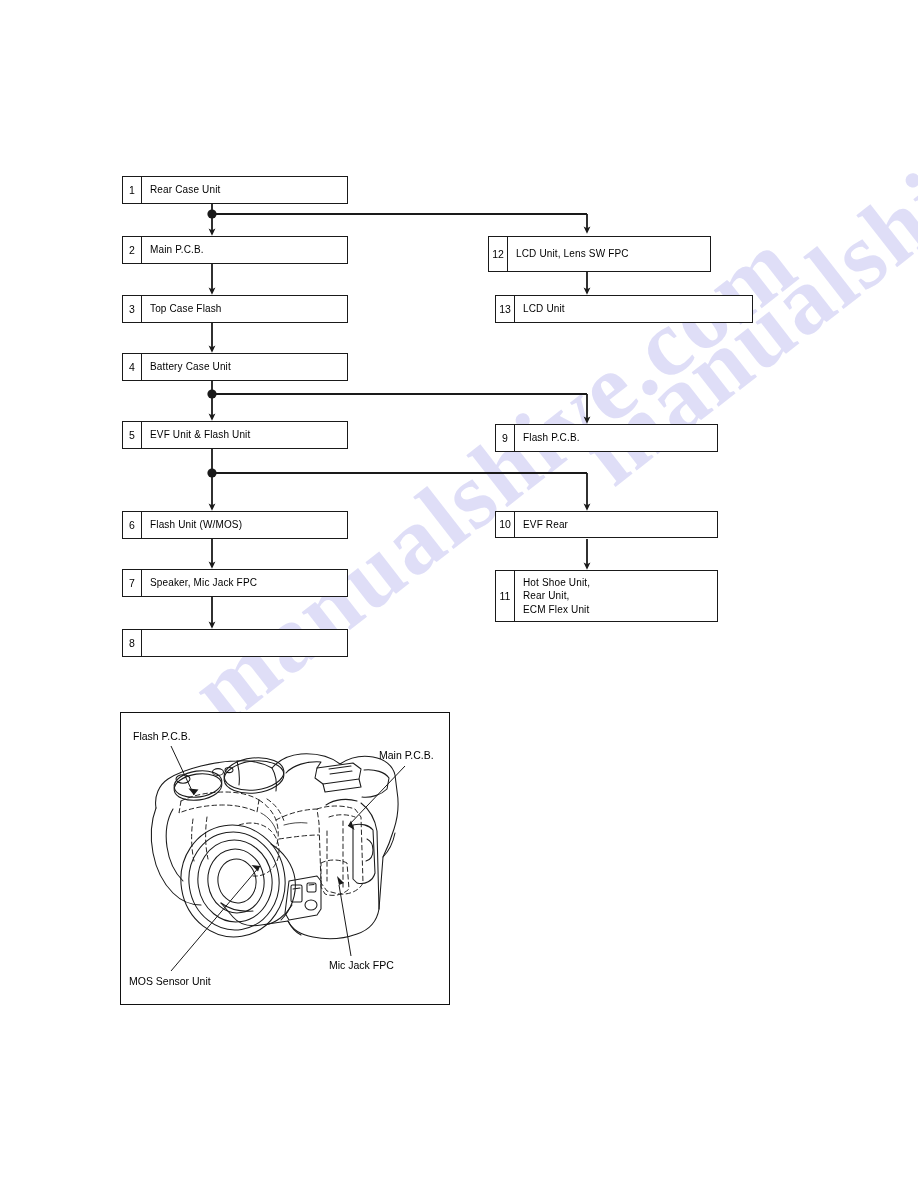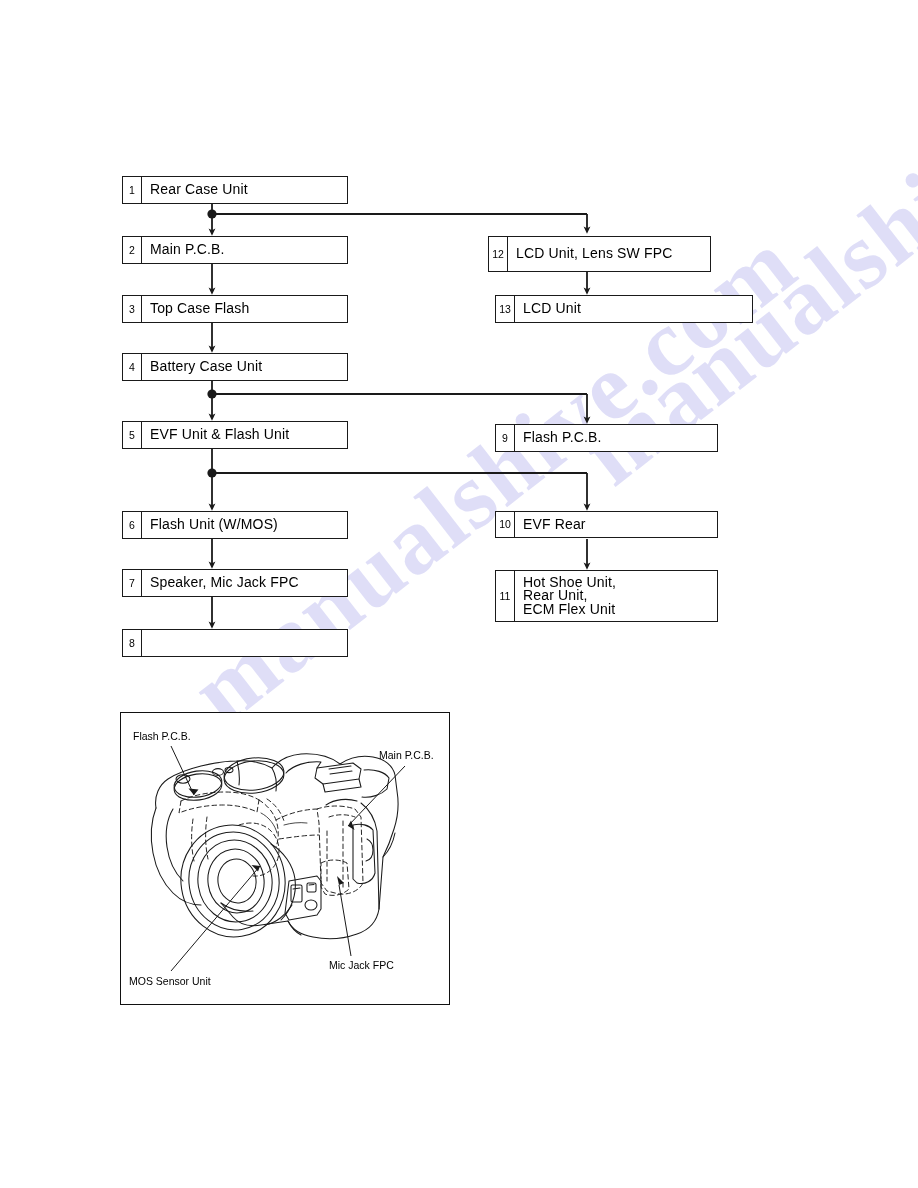--- a/index.html
+++ b/index.html
@@ -73,21 +73,21 @@
     justify-content: center;
     font-size: 10.5px;
     line-height: 1;
     letter-spacing: 0px;
   }
   .fbox .lbl {
     flex: 1 1 auto;
     display: flex;
     align-items: center;
     padding-left: 8px;
-    font-size: 14px;
+    font-size: 10px;
     letter-spacing: 0.15px;
     white-space: pre-line;
     line-height: 13.5px;
   }
   .fbox.multiline .lbl {
     align-items: center;
   }
 
   
   #figure {

